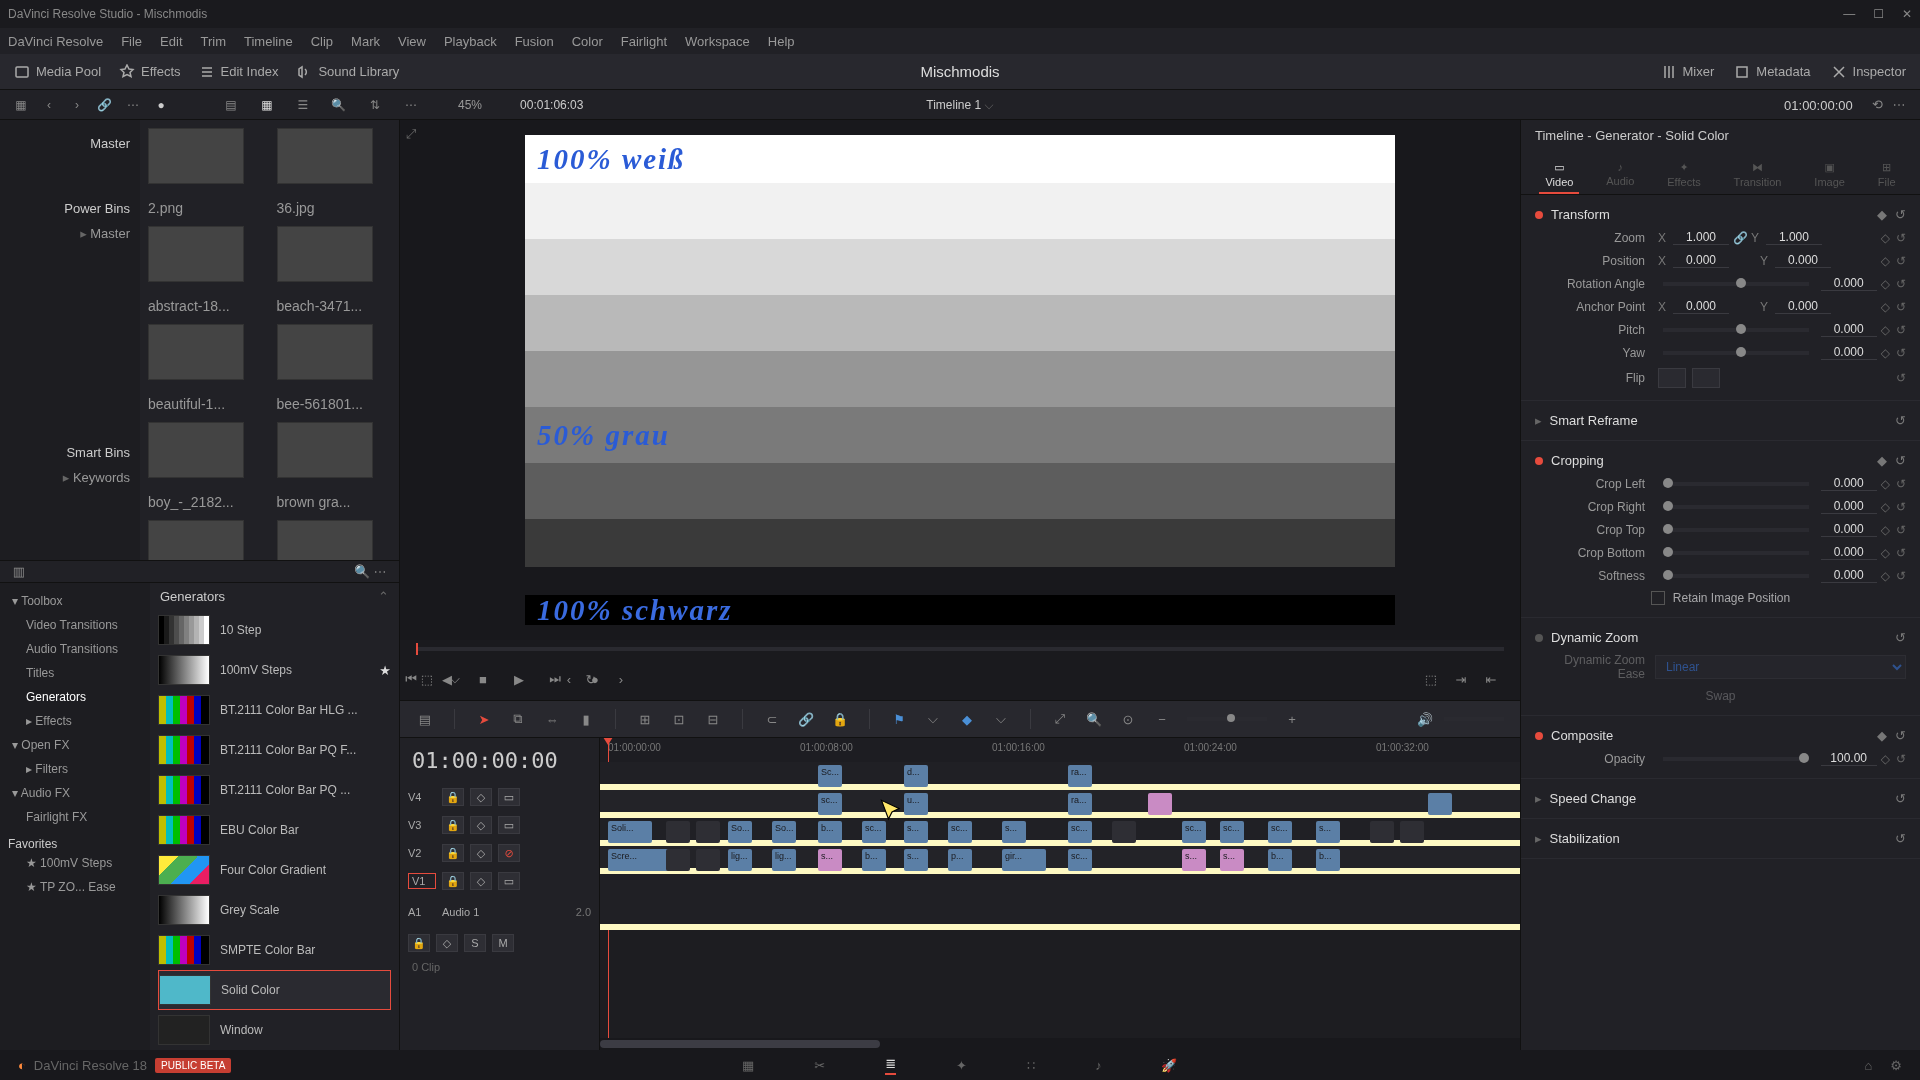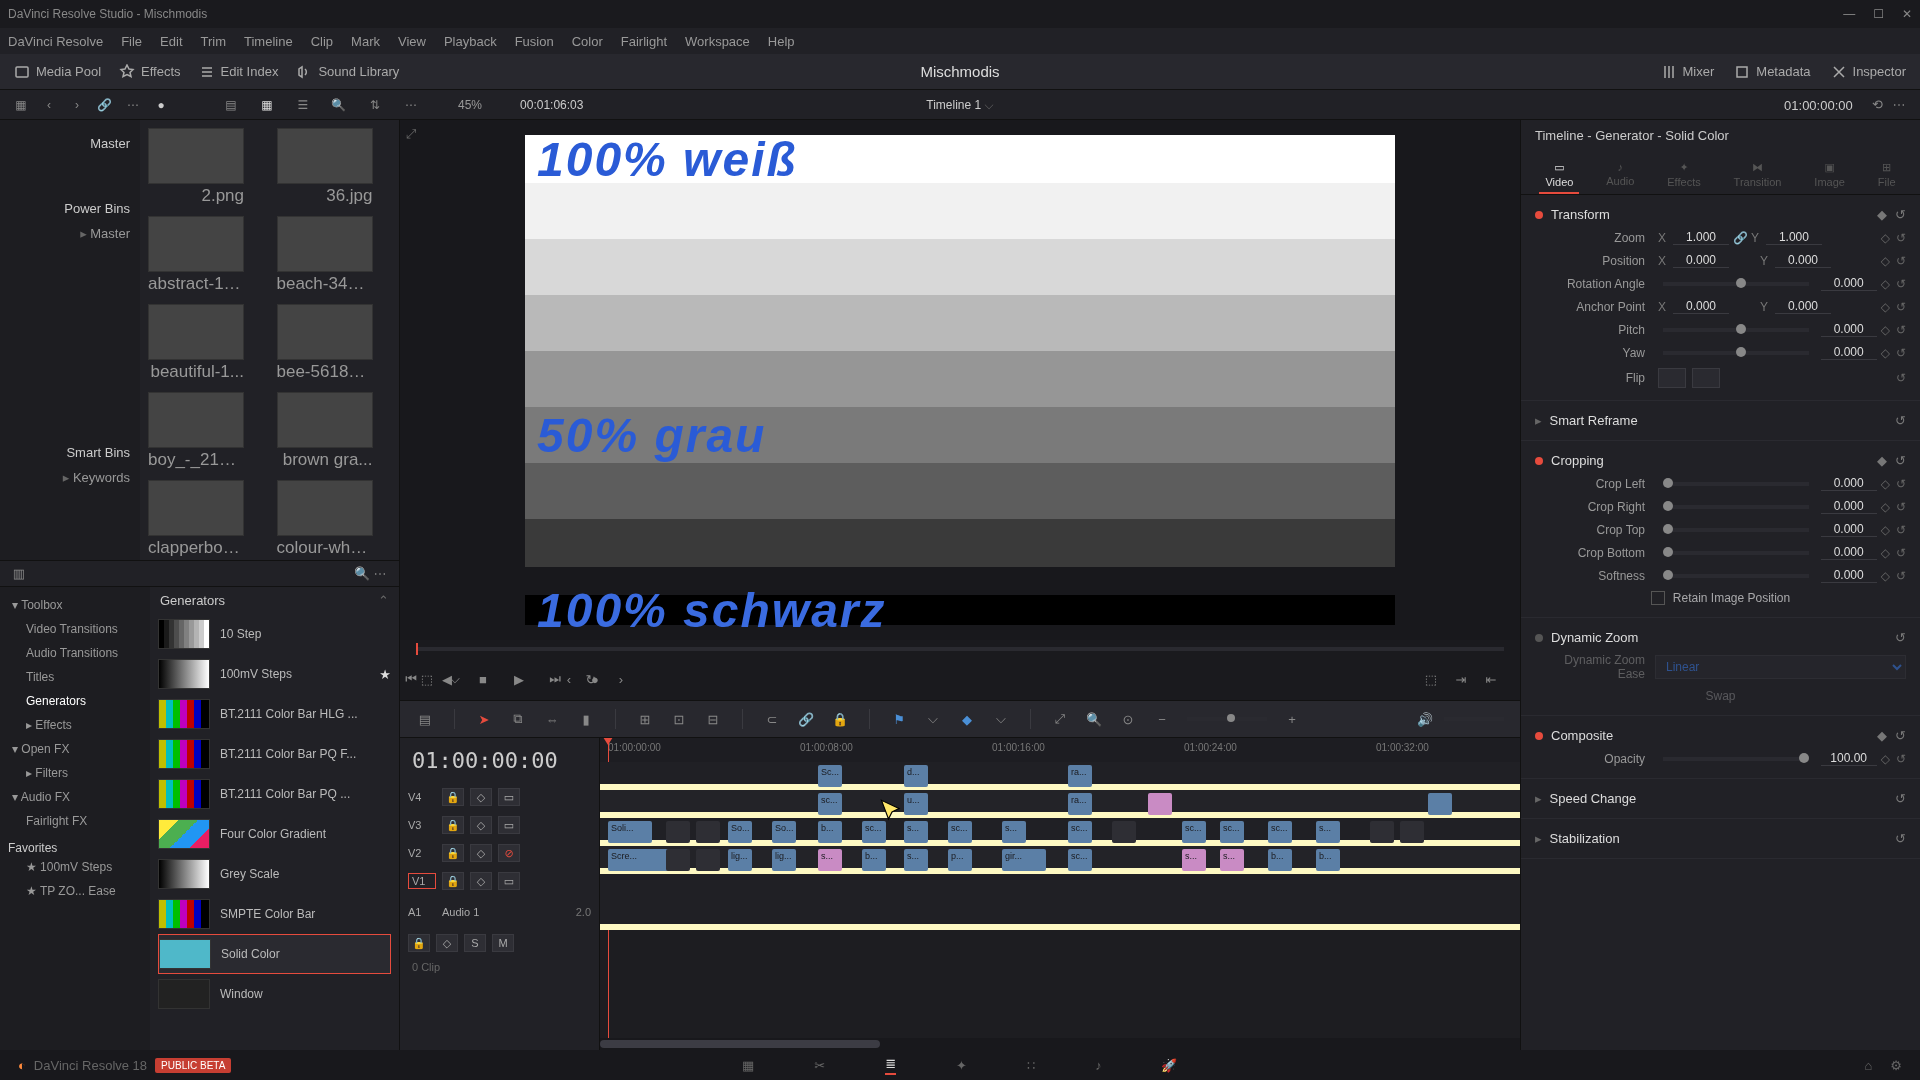--- a/index.html
+++ b/index.html
@@ -36,21 +36,21 @@
 .left { width: 400px; display: flex; flex-direction: column; background: #212126; border-right: 1px solid #111; }
 .left .split-top { height: 440px; display: flex; }
 .bins-col { width: 140px; background: #1d1d21; padding: 8px 10px; font-size: 13px; text-align: right; }
 .bins-col .bin-header { color: #ccc; margin: 8px 0 6px; }
 .bins-col .bin-item { color: #999; padding: 4px 0 4px 12px; cursor: pointer; }
 .bins-col .bin-item::before { content: "▸ "; color: #666; }
 .thumbs-col { flex: 1; padding: 8px; overflow: hidden; }
 .thumb-grid { display: grid; grid-template-columns: 1fr 1fr; gap: 10px 14px; }
 .thumb { width: 96px; }
 .thumb .img { width: 96px; height: 56px; background: #444; border: 1px solid #333; }
-.thumb .lbl { font-size: 17px; color: #999; text-align: right; margin-top: 2px; overflow: hidden; white-space: nowrap; text-overflow: ellipsis; }
+.thumb .lbl { font-size: 14px; color: #999; text-align: left; margin-top: 16px; overflow: hidden; white-space: nowrap; text-overflow: ellipsis; }
 
 
 .fx-split { flex: 1; display: flex; border-top: 1px solid #111; }
 .fx-tree { width: 150px; background: #1d1d21; padding: 6px 8px; font-size: 12px; }
 .fx-cat { padding: 5px 4px; color: #999; cursor: pointer; }
 .fx-cat.sub { padding-left: 18px; }
 .fx-cat.active { color: #fff; }
 .fx-head { color: #ccc; margin-top: 8px; }
 .fx-right { flex: 1; display: flex; flex-direction: column; }
 .fx-right .hdr { display: flex; align-items: center; padding: 6px 10px; color: #ccc; font-size: 13px; }
@@ -60,21 +60,21 @@
 .fx-row.selected { border: 1px solid #e64b3d; background: #2a2a30; }
 .fx-swatch { width: 52px; height: 30px; margin-right: 10px; border: 1px solid #333; }
 .fx-name { color: #bbb; font-size: 12px; }
 .fav-star { margin-left: auto; color: #ddd; }
 
 
 .center { flex: 1; display: flex; flex-direction: column; background: #1a1a1e; }
 .viewer { flex: 0 0 520px; background: #18181c; position: relative; display:flex; align-items:center; justify-content:center;}
 .viewer-inner { width: 870px; height: 490px; position: relative; }
 .vstripe { position: absolute; left: 0; right: 0; }
-.vtext { font-family: Liberation Sans, sans-serif; color: #2a5bd6; font-weight: bold; font-size: 48px; font-style: italic; letter-spacing: 2px; padding-left: 12px; }
+.vtext { font-family: Liberation Serif, serif; color: #2a5bd6; font-weight: bold; font-size: 29px; font-style: italic; letter-spacing: 2px; padding-left: 12px; }
 .stripe0 { top:0; height:48px; background:#fff; display:flex; align-items:center;}
 .stripe1 { top:48px; height:56px; background:#f1f1f1;}
 .stripe2 { top:104px; height:56px; background:#d8d8d8;}
 .stripe3 { top:160px; height:56px; background:#b9b9b9;}
 .stripe4 { top:216px; height:56px; background:#969696;}
 .stripe5 { top:272px; height:56px; background:#7a7a7a; display:flex; align-items:center;}
 .stripe6 { top:328px; height:56px; background:#5d5d5d;}
 .stripe7 { top:384px; height:48px; background:#3a3a3a;}
 .stripe8 { top:432px; height:28px; background:#18181c;}
 .stripe9 { top:460px; height:30px; background:#000; display:flex; align-items:center;}
@@ -386,20 +386,24 @@
               <div class="fx-swatch sw-bars"></div>
               <span class="fx-name">BT.2111 Color Bar HLG ...</span>
             </div>
             <div class="fx-row">
               <div class="fx-swatch sw-bars"></div>
               <span class="fx-name">BT.2111 Color Bar PQ F...</span>
             </div>
             <div class="fx-row">
               <div class="fx-swatch sw-bars"></div>
               <span class="fx-name">BT.2111 Color Bar PQ ...</span>
+            </div>
+            <div class="fx-row">
+              <div class="fx-swatch sw-bars"></div>
+              <span class="fx-name">EBU Color Bar</span>
             </div>
             <div class="fx-row">
               <div class="fx-swatch sw-4c"></div>
               <span class="fx-name">Four Color Gradient</span>
             </div>
             <div class="fx-row">
               <div class="fx-swatch sw-grey"></div>
               <span class="fx-name">Grey Scale</span>
             </div>
             <div class="fx-row">

